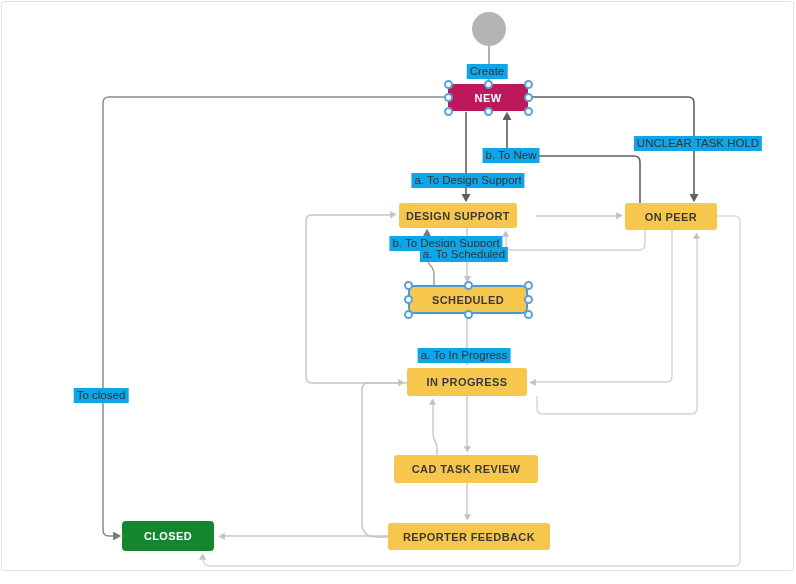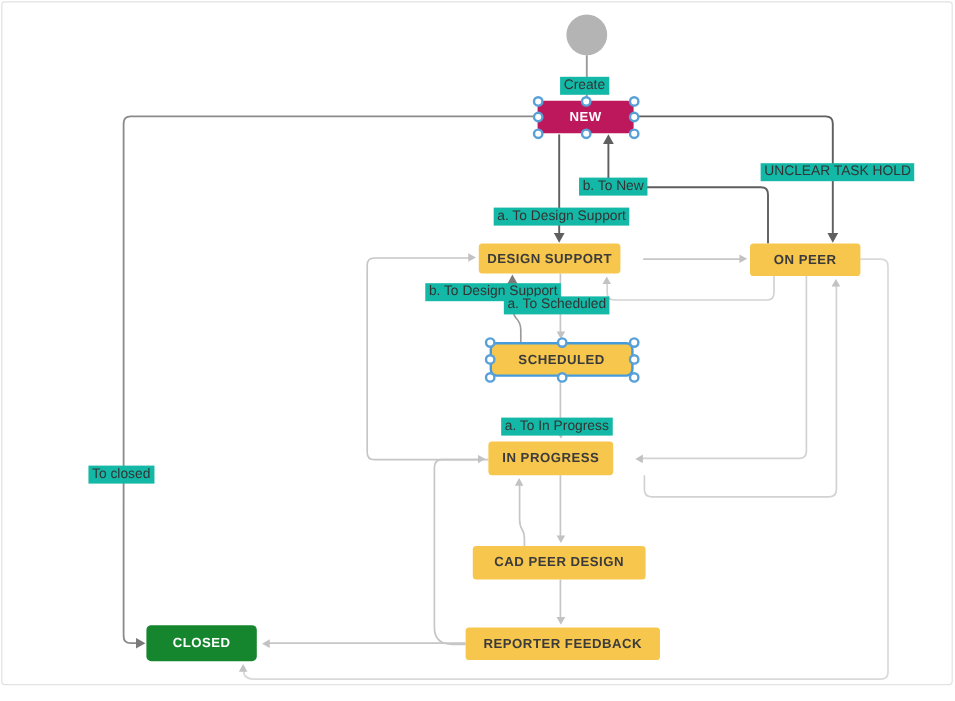--- a/index.html
+++ b/index.html
@@ -10,21 +10,21 @@
   svg.wires{position:absolute;left:0;top:0;z-index:1;}
   .node{position:absolute;display:flex;align-items:center;justify-content:center;
         box-sizing:border-box;font-weight:bold;font-size:11px;letter-spacing:.4px;
         color:#3b3b3b;background:#F7C64C;border-radius:3px;z-index:3;cursor:move;
         white-space:nowrap;}
   .node.blue{background:#be185d;color:#fff;border-radius:5px;}
   .node.green{background:#15862E;color:#fff;border-radius:4px;}
   .node.selected{border:2px solid #459BDC;border-radius:6px;}
   .handle{position:absolute;width:9px;height:9px;border-radius:50%;background:#fff;
           border:2px solid #58A0D8;box-sizing:border-box;z-index:5;}
-  .tlabel{position:absolute;transform:translateX(-50%);background:#14b8a6;padding:0 3px;
+  .tlabel{position:absolute;transform:translateX(-50%);background:#0ea5e9;padding:0 3px;
           font-size:11.5px;line-height:15px;color:#333;white-space:nowrap;z-index:4;
           cursor:pointer;}
 </style>
 </head>
 <body>
 
 <div class="stage">
   <div class="frame"></div>
 
   <svg class="wires" width="796" height="584">
@@ -61,22 +61,22 @@
     <path d="M467,483 L467,515" stroke="#C6C6C6" stroke-width="1.4" fill="none" marker-end="url(#mL)"></path>
     <path d="M388,537 L377,537 Q362,537 362,523 L362,390 Q362,383 368,383 L399,383" stroke="#C6C6C6" stroke-width="1.4" fill="none" marker-end="url(#mL)"></path>
     <path d="M388,536 L224,536" stroke="#C6C6C6" stroke-width="1.4" fill="none" marker-end="url(#mL)"></path>
     <path d="M717,216 L734,216 Q740,216 740,222 L740,560 Q740,566 734,566 L212,566 Q203,566 203,559" stroke="#D9D9D9" stroke-width="1.4" fill="none" marker-end="url(#mL)"></path>
   </svg>
 
   <div class="node blue" style="left:448px;top:84px;width:80px;height:27px">NEW</div>
   <div class="node" style="left:399px;top:203px;width:118px;height:25px">DESIGN SUPPORT</div>
   <div class="node" style="left:625px;top:203px;width:92px;height:27px">ON PEER</div>
   <div class="node selected" style="left:408px;top:285px;width:120px;height:29px">SCHEDULED</div>
-  <div class="node" style="left:407px;top:368px;width:104px;height:28px">IN PROGRESS</div>
-  <div class="node" style="left:394px;top:455px;width:144px;height:28px">CAD PEER DESIGN</div>
+  <div class="node" style="left:407px;top:368px;width:120px;height:28px">IN PROGRESS</div>
+  <div class="node" style="left:394px;top:455px;width:144px;height:28px">CAD TASK REVIEW</div>
   <div class="node" style="left:388px;top:523px;width:162px;height:27px">REPORTER FEEDBACK</div>
   <div class="node green" style="left:122px;top:521px;width:92px;height:30px">CLOSED</div>
 
   <span class="handle" style="left:443.5px;top:79.5px"></span>
   <span class="handle" style="left:483.5px;top:79.5px"></span>
   <span class="handle" style="left:523.5px;top:79.5px"></span>
   <span class="handle" style="left:443.5px;top:93px"></span>
   <span class="handle" style="left:523.5px;top:93px"></span>
   <span class="handle" style="left:443.5px;top:106.5px"></span>
   <span class="handle" style="left:483.5px;top:106.5px"></span>
@@ -88,17 +88,17 @@
   <span class="handle" style="left:403.5px;top:295px"></span>
   <span class="handle" style="left:523.5px;top:295px"></span>
   <span class="handle" style="left:403.5px;top:309.5px"></span>
   <span class="handle" style="left:463.5px;top:309.5px"></span>
   <span class="handle" style="left:523.5px;top:309.5px"></span>
 
   <div class="tlabel" style="left:487px;top:64px">Create</div>
   <div class="tlabel" style="left:468px;top:173px">a. To Design Support</div>
   <div class="tlabel" style="left:511px;top:148px">b. To New</div>
   <div class="tlabel" style="left:698px;top:136px">UNCLEAR TASK HOLD</div>
-  <div class="tlabel" style="left:411px;top:236px">b. To Design Support</div>
+  <div class="tlabel" style="left:446px;top:236px">b. To Design Support</div>
   <div class="tlabel" style="left:464px;top:247px">a. To Scheduled</div>
   <div class="tlabel" style="left:464px;top:348px">a. To In Progress</div>
   <div class="tlabel" style="left:101px;top:388px">To closed</div>
 </div>
 
 </body></html>

